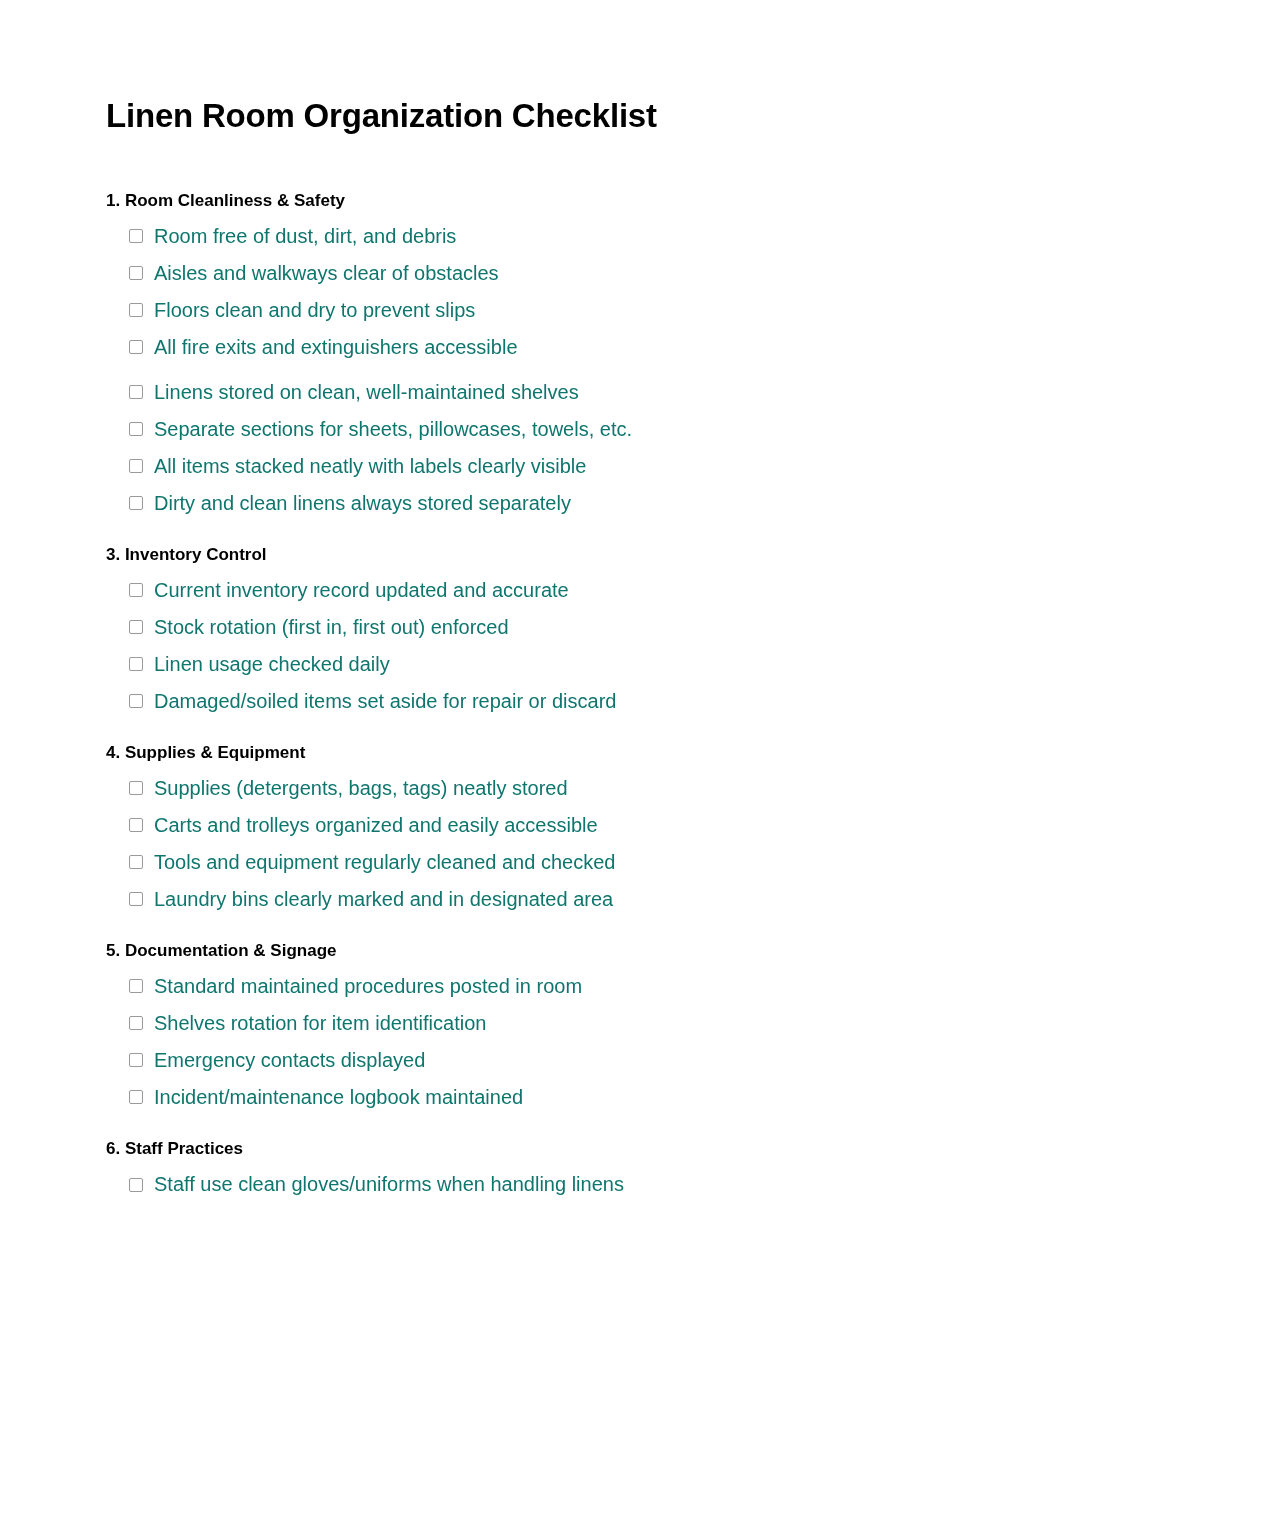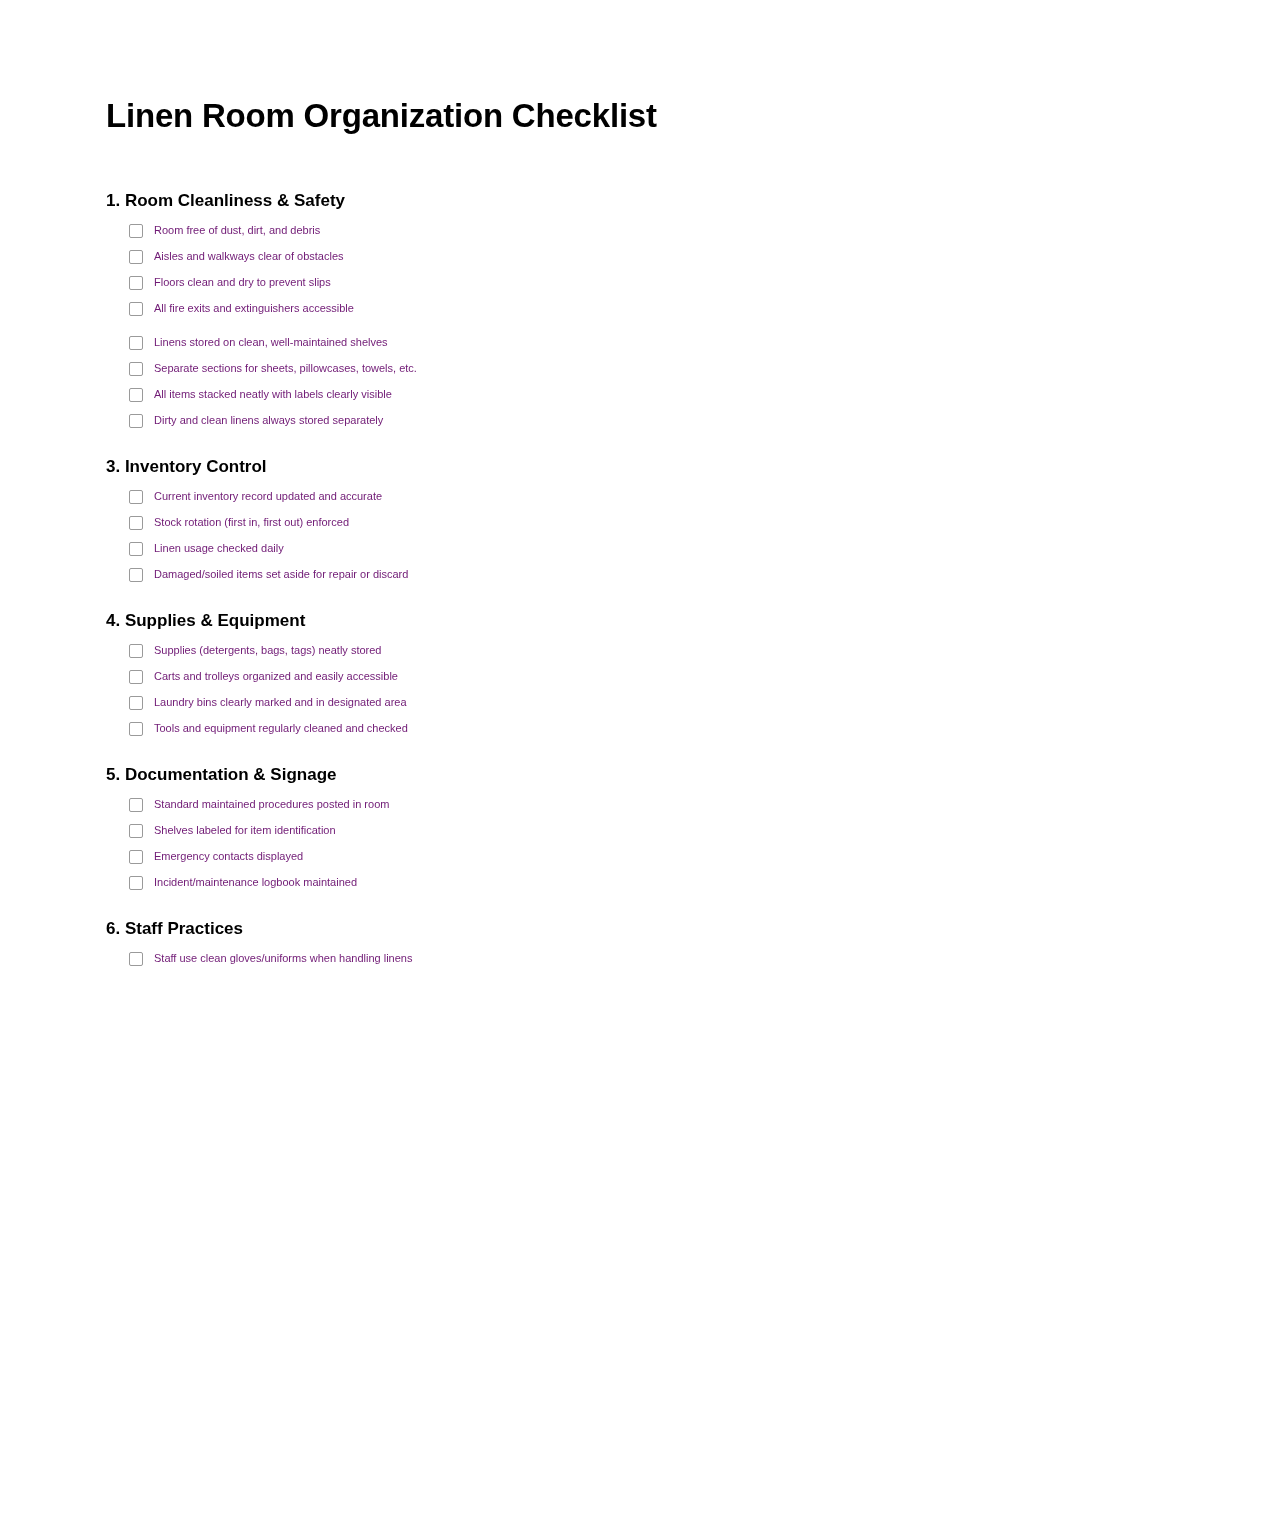--- a/index.html
+++ b/index.html
@@ -51,22 +51,22 @@
     height: 14px;
     min-width: 14px;
     border: 1px solid #9a9a9a;
     border-radius: 2px;
     background: #ffffff;
     box-sizing: border-box;
     margin-right: 11px;
     display: inline-block;
   }
   .item-label {
-    font-size: 11px;
-    color: #701a75;
+    font-size: 20px;
+    color: #0f766e;
     line-height: 1.25;
   }
 </style>
 </head>
 <body>
 
 <div class="page">
   <h1 class="doc-title">Linen Room Organization Checklist</h1>
   <div id="sections-container">
       <div class="section">
@@ -137,38 +137,38 @@
           <li class="item">
             <span class="checkbox"></span>
             <span class="item-label">Supplies (detergents, bags, tags) neatly stored</span>
           </li>
           <li class="item">
             <span class="checkbox"></span>
             <span class="item-label">Carts and trolleys organized and easily accessible</span>
           </li>
           <li class="item">
             <span class="checkbox"></span>
-            <span class="item-label">Laundry bins clearly marked and in designated area</span>
+            <span class="item-label">Tools and equipment regularly cleaned and checked</span>
           </li>
           <li class="item">
             <span class="checkbox"></span>
-            <span class="item-label">Tools and equipment regularly cleaned and checked</span>
+            <span class="item-label">Laundry bins clearly marked and in designated area</span>
           </li>
         </ul>
       </div>
       <div class="section">
         <h2 class="section-heading">5. Documentation &amp; Signage</h2>
         <ul class="items">
           <li class="item">
             <span class="checkbox"></span>
             <span class="item-label">Standard maintained procedures posted in room</span>
           </li>
           <li class="item">
             <span class="checkbox"></span>
-            <span class="item-label">Shelves labeled for item identification</span>
+            <span class="item-label">Shelves rotation for item identification</span>
           </li>
           <li class="item">
             <span class="checkbox"></span>
             <span class="item-label">Emergency contacts displayed</span>
           </li>
           <li class="item">
             <span class="checkbox"></span>
             <span class="item-label">Incident/maintenance logbook maintained</span>
           </li>
         </ul>

